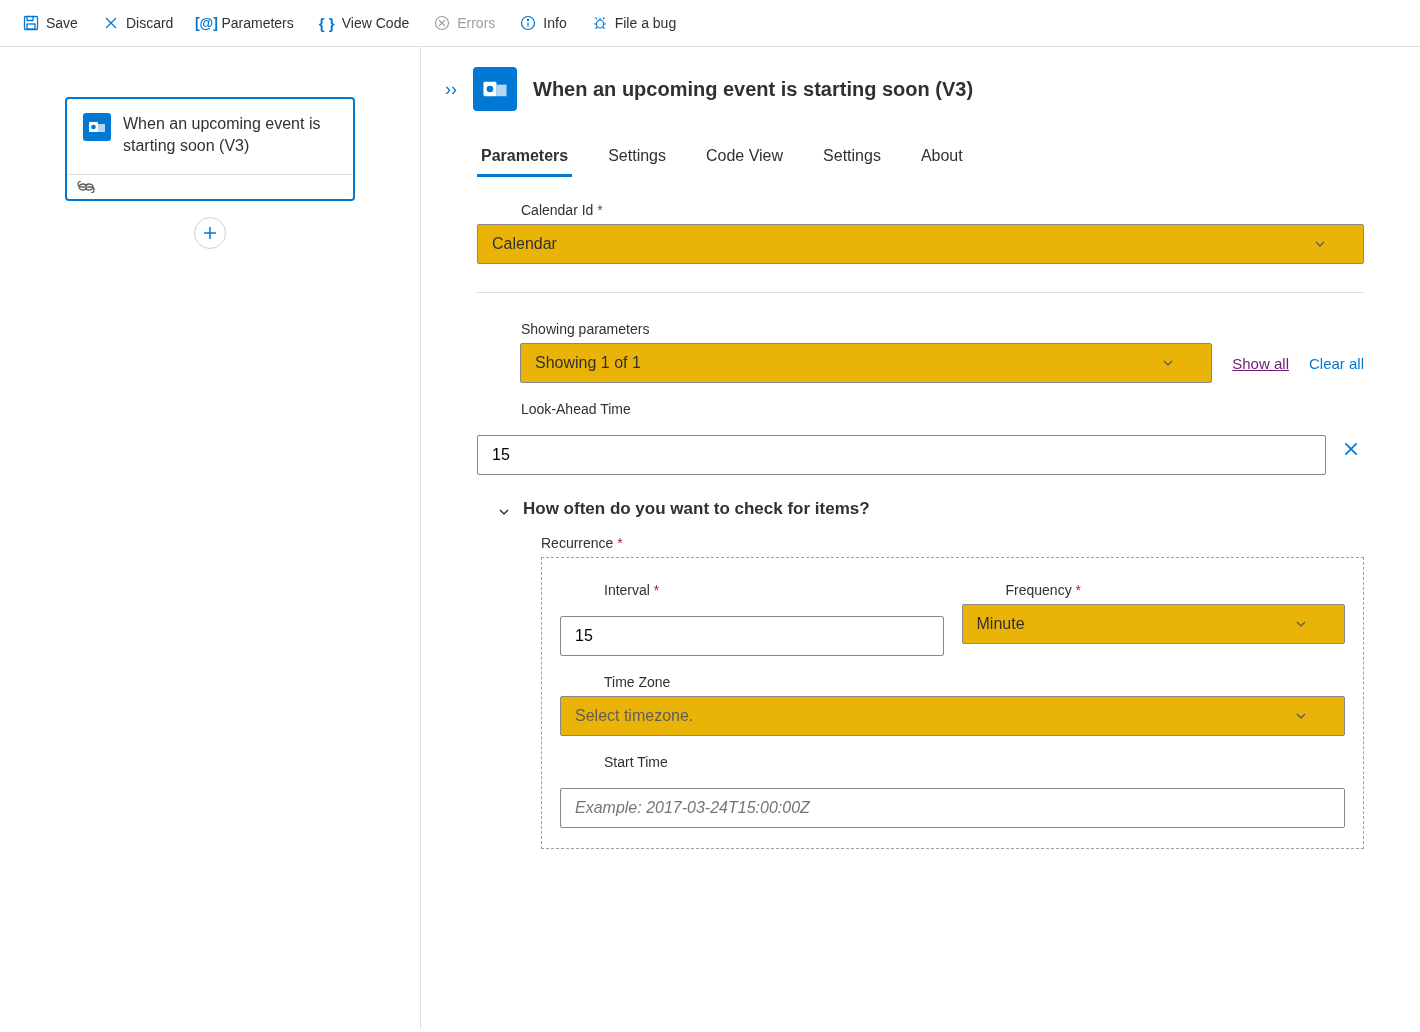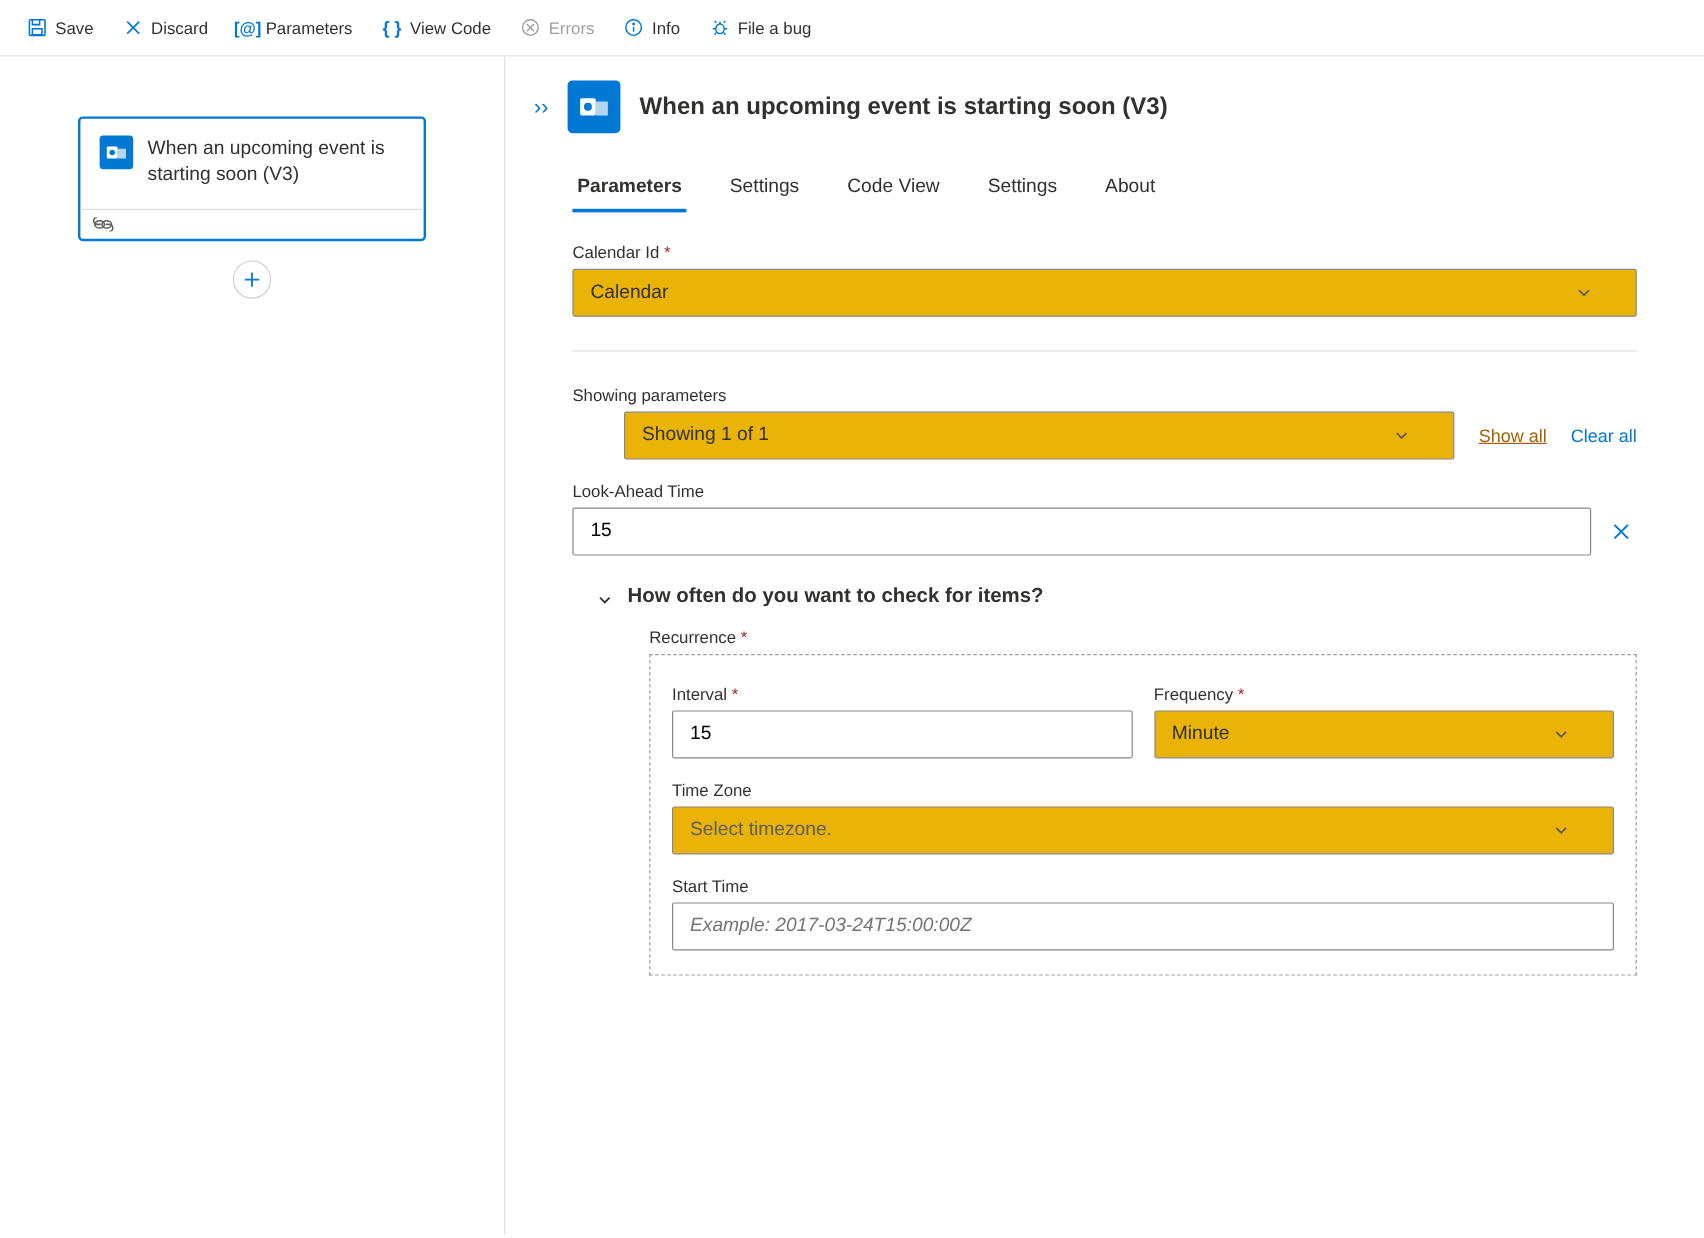--- a/index.html
+++ b/index.html
@@ -19,31 +19,31 @@
 .panel { flex: 1; border-left: 1px solid #e1dfdd; padding: 20px 0 40px; overflow-y: auto; }
 .panel-head { display: flex; align-items: center; gap: 16px; padding: 0 24px 16px; }
 .collapse-icon { color: #0078d4; cursor: pointer; font-size: 18px; }
 .panel-icon { width: 44px; height: 44px; background: #0078d4; border-radius: 4px; display: flex; align-items: center; justify-content: center; }
 .panel-title { font-size: 20px; font-weight: 600; }
 .tabs { display: flex; gap: 32px; padding: 12px 24px 0 56px; border-bottom: 1px solid transparent; }
 .tab { padding: 8px 4px 12px; cursor: pointer; font-size: 16px; color: #323130; position: relative; }
 .tab.active { font-weight: 600; }
 .tab.active::after { content: ""; position: absolute; left: 0; right: 0; bottom: 0; height: 3px; background: #0078d4; }
 .form { padding: 24px 56px; }
-.label { font-size: 14px; margin-bottom: 6px; display: block; }
+.label { font-size: 14px; margin-bottom: 6px; display: block; margin-left: 44px; }
 .req { color: #a4262c; }
 .sel { width: 100%; border: 1px solid #8a8886; border-radius: 2px; padding: 10px 36px 10px 14px; font-size: 16px; background: #eab308; position: relative; cursor: pointer; display: flex; justify-content: space-between; align-items: center; }
 .sel .chev { color: #605e5c; }
 .divider { border-top: 1px solid #e1dfdd; margin: 28px 0; }
 .adv-row { display: flex; align-items: center; gap: 20px; }
 .adv-sel { flex: 1; margin-left: 43px; }
 .link { color: #0078d4; cursor: pointer; font-size: 15px; }
-.link.u { color: #a16207; text-decoration: underline; }
+.link.u { color: #701a75; text-decoration: underline; }
 .inp-row { display: flex; align-items: center; gap: 12px; }
-.inp { flex: 1; border: 1px solid #8a8886; border-radius: 2px; padding: 10px 14px; font-size: 16px; font-family: inherit; }
+.inp { flex: 1; border: 1px solid #8a8886; border-radius: 2px; padding: 10px 14px; font-size: 16px; font-family: inherit; margin-top: 12px; }
 .xbtn { color: #0078d4; font-size: 20px; cursor: pointer; padding: 4px; }
 .section-head { display: flex; align-items: flex-end; gap: 12px; margin: 24px 0 16px 20px; }
 .section-title { font-size: 17px; font-weight: 600; }
 .recur-box { border: 1px dashed #a19f9d; padding: 16px 18px 20px; margin-left: 64px; }
 .recur-grid { display: flex; gap: 18px; margin-top: 8px; }
 .recur-col { flex: 1; }
 .ph { color: #605e5c; font-style: italic; }
 .mt { margin-top: 18px; }
 svg { display: block; }
 </style>

